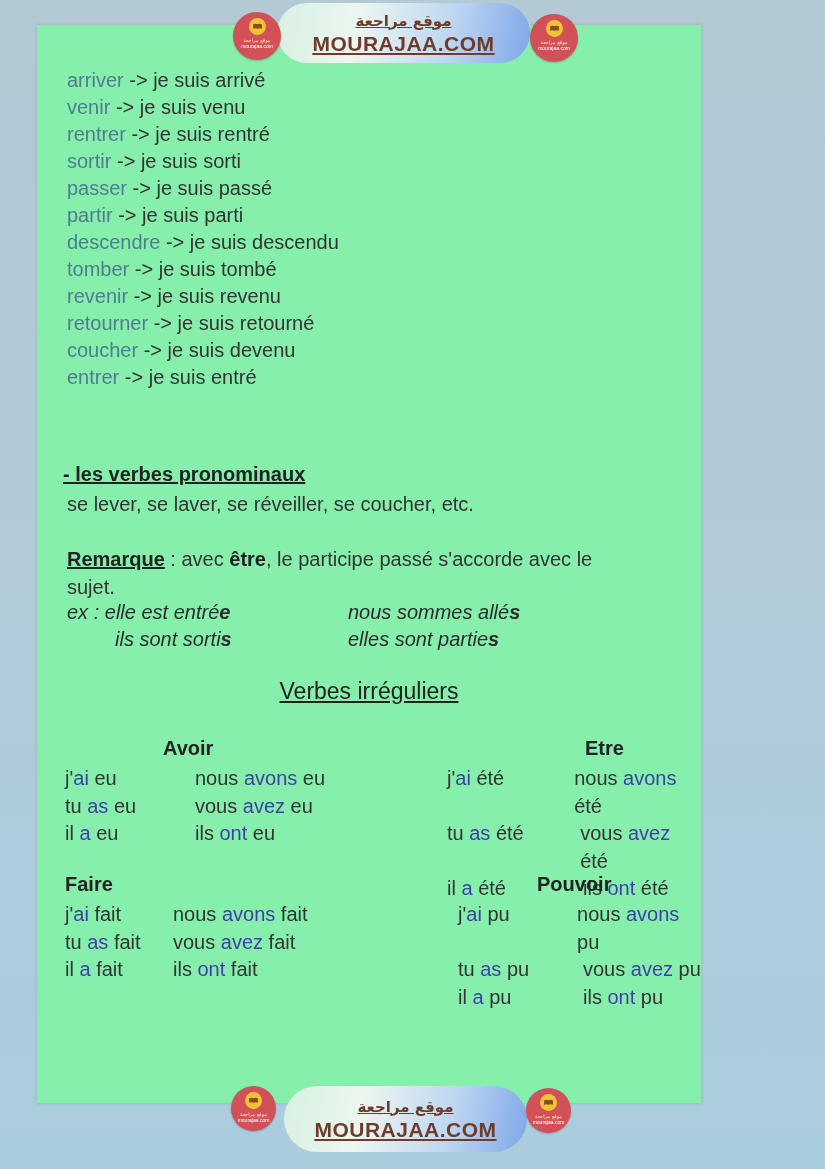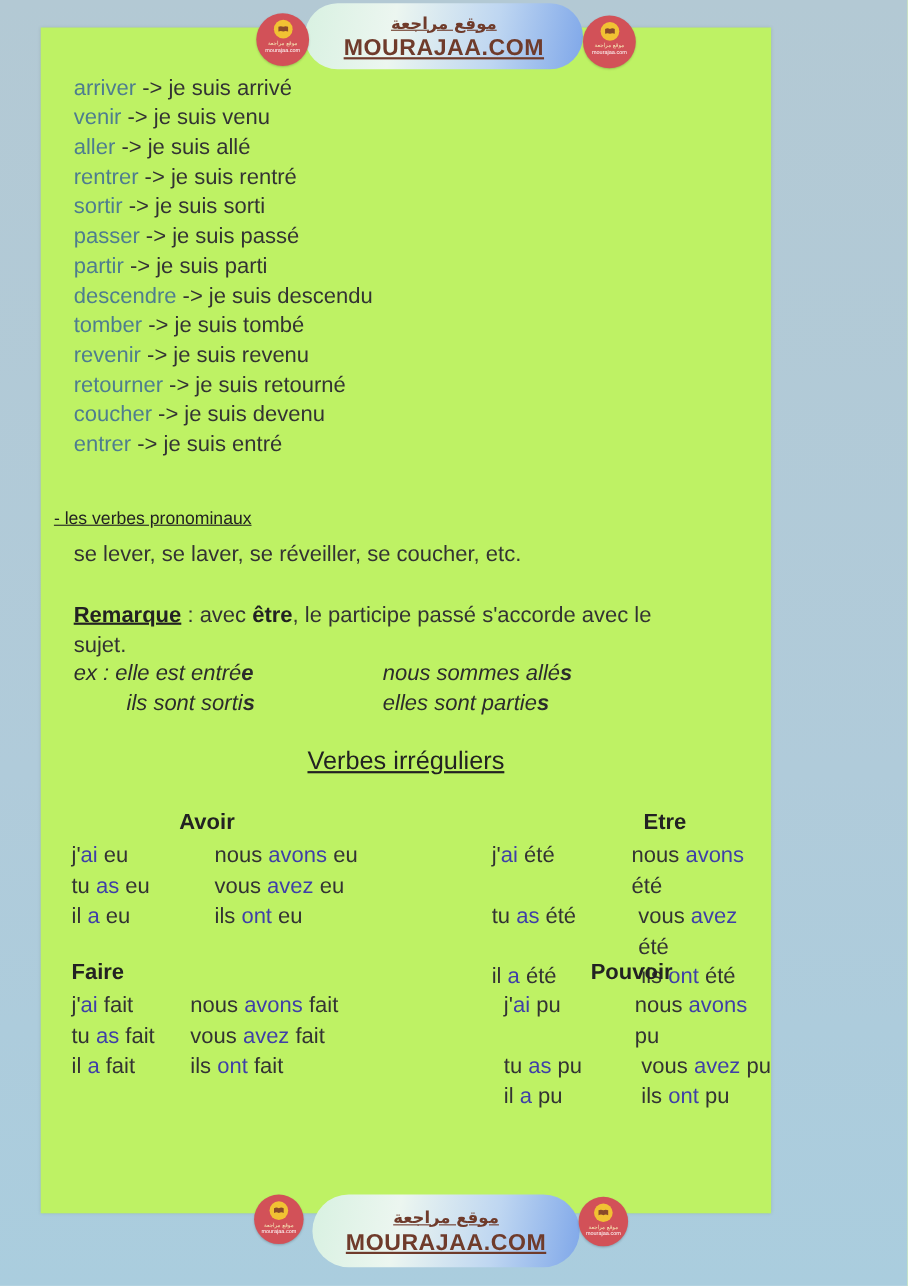--- a/index.html
+++ b/index.html
@@ -1,37 +1,37 @@
 <!DOCTYPE html>
 <html><head>
 <meta charset="utf-8">
 <style>
   *{margin:0;padding:0;box-sizing:border-box}
   html,body{width:825px;height:1169px}
   body{position:relative;overflow:hidden;font-family:"Liberation Sans",sans-serif;
        background:linear-gradient(180deg,#b3c9d4 0%,#b0cbda 60%,#aacdde 100%)}
-  .paper{position:absolute;left:37px;top:25px;width:664px;height:1078px;background:#bef264;
+  .paper{position:absolute;left:37px;top:25px;width:664px;height:1078px;background:#86efac;
          box-shadow:0 0 3px rgba(70,90,100,.25)}
   
   .banner{position:absolute;display:flex;flex-direction:column;align-items:center;justify-content:center;
           border-radius:36px;background:linear-gradient(100deg,#d8f1e1 0%,#ecf6f0 32%,#bed6f1 68%,#7fa7e9 100%)}
   .banner .ar{font-family:"DejaVu Sans",sans-serif;direction:rtl;font-size:15px;font-weight:bold;
               text-decoration:underline;color:#6f3b2b;line-height:20px}
   .banner .site{font-size:21px;font-weight:bold;text-decoration:underline;color:#6f3b2b;
                 letter-spacing:.5px;line-height:25px}
   .badge{position:absolute;border-radius:50%;background:#d25158;display:flex;flex-direction:column;
          align-items:center;justify-content:flex-start;box-shadow:0 1px 2px rgba(0,0,0,.2)}
   .badge .inner{width:17px;height:17px;border-radius:50%;background:#f1c233;margin-top:6px;
                 display:flex;align-items:center;justify-content:center}
   .badge .t1{font-family:"DejaVu Sans",sans-serif;direction:rtl;font-size:5px;color:#f6e9b5;margin-top:2px;line-height:6px}
   .badge .t2{font-size:5px;color:#ffffff;line-height:6px}
   
   .list{position:absolute;left:30px;top:42px;font-size:20px;line-height:27px;color:#333}
   .v{color:#4e7d8f}
-  .pro-h{position:absolute;left:12px;top:438px;font-size:16px;font-weight:normal;
+  .pro-h{position:absolute;left:26px;top:438px;font-size:20px;font-weight:bold;
          text-decoration:underline;color:#222}
   .pro-x{position:absolute;left:30px;top:468px;font-size:20px;color:#333}
   .remark{position:absolute;left:30px;top:520px;font-size:20px;line-height:28px;color:#333}
   .remark .lbl{font-weight:bold;text-decoration:underline;color:#222}
   .remark b{color:#222}
   .exrow{position:absolute;left:30px;display:flex;font-style:italic;font-size:20px;color:#2c2c2c}
   .exrow .c1{width:281px}
   .exrow b{font-weight:bold}
   .ex2 .c1{padding-left:48px}
   .vtitle{position:absolute;left:0;top:653px;width:100%;text-align:center;font-size:23px;
@@ -55,21 +55,20 @@
   .badge-br{left:526px;top:1088px;width:45px;height:45px}
 </style>
 </head>
 <body>
 
 <div class="paper">
 
   <div class="list">
     <div><span class="v">arriver</span><span> -&gt; je suis arrivé</span></div>
     <div><span class="v">venir</span><span> -&gt; je suis venu</span></div>
-    <div><span class="v">aller</span><span> -&gt; je suis allé</span></div>
     <div><span class="v">rentrer</span><span> -&gt; je suis rentré</span></div>
     <div><span class="v">sortir</span><span> -&gt; je suis sorti</span></div>
     <div><span class="v">passer</span><span> -&gt; je suis passé</span></div>
     <div><span class="v">partir</span><span> -&gt; je suis parti</span></div>
     <div><span class="v">descendre</span><span> -&gt; je suis descendu</span></div>
     <div><span class="v">tomber</span><span> -&gt; je suis tombé</span></div>
     <div><span class="v">revenir</span><span> -&gt; je suis revenu</span></div>
     <div><span class="v">retourner</span><span> -&gt; je suis retourné</span></div>
     <div><span class="v">coucher</span><span> -&gt; je suis devenu</span></div>
     <div><span class="v">entrer</span><span> -&gt; je suis entré</span></div>

